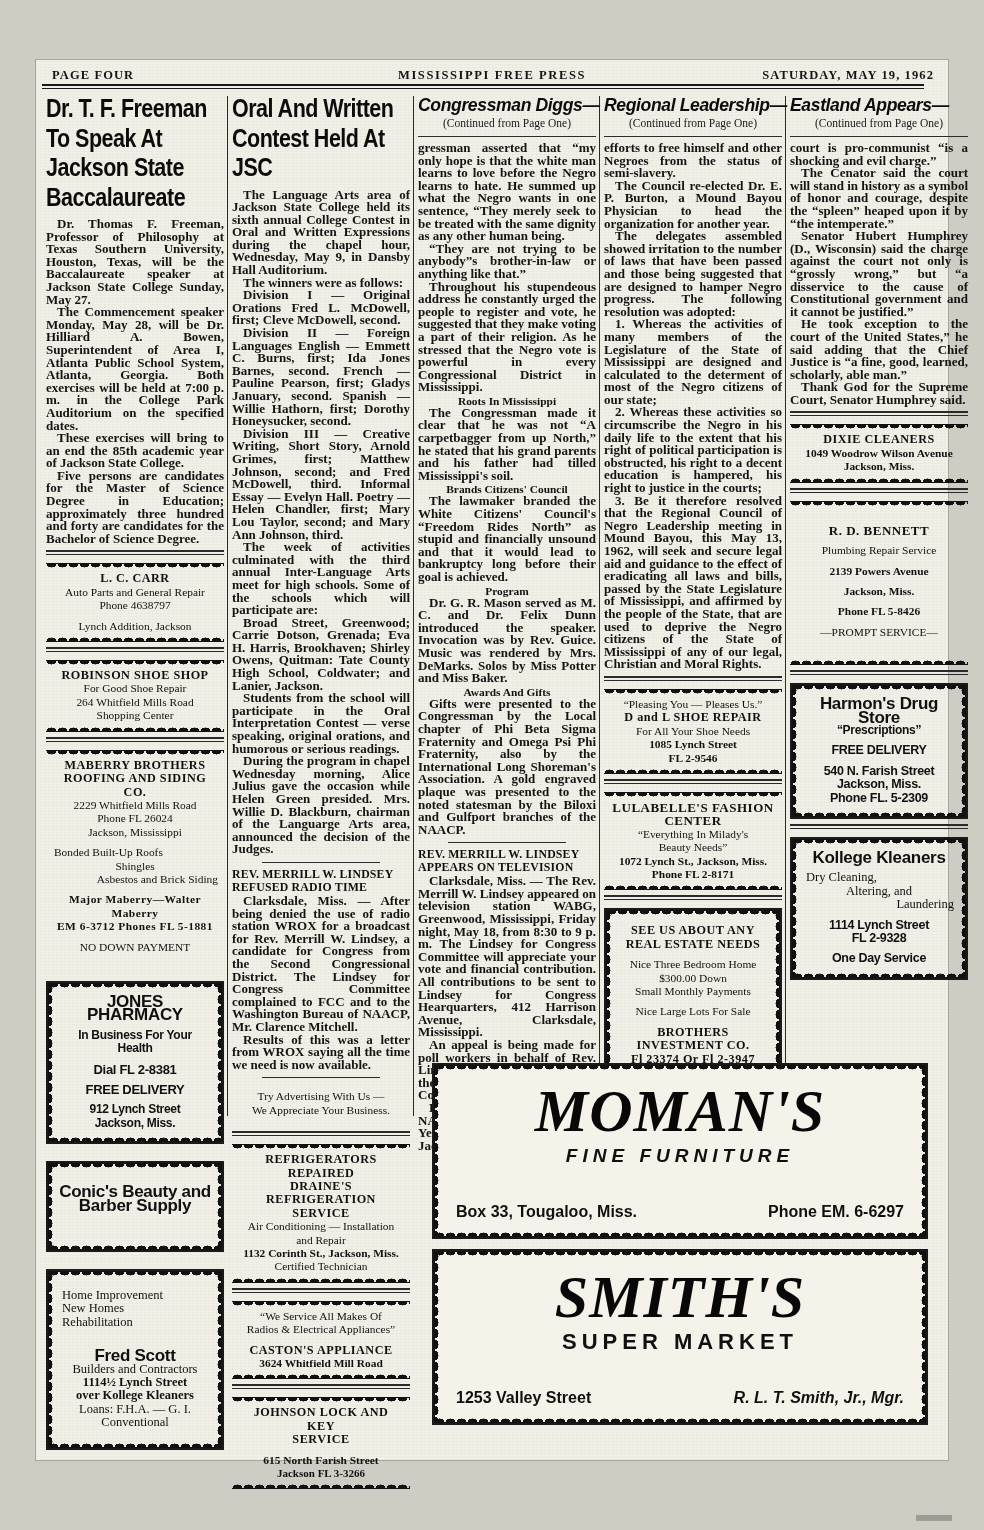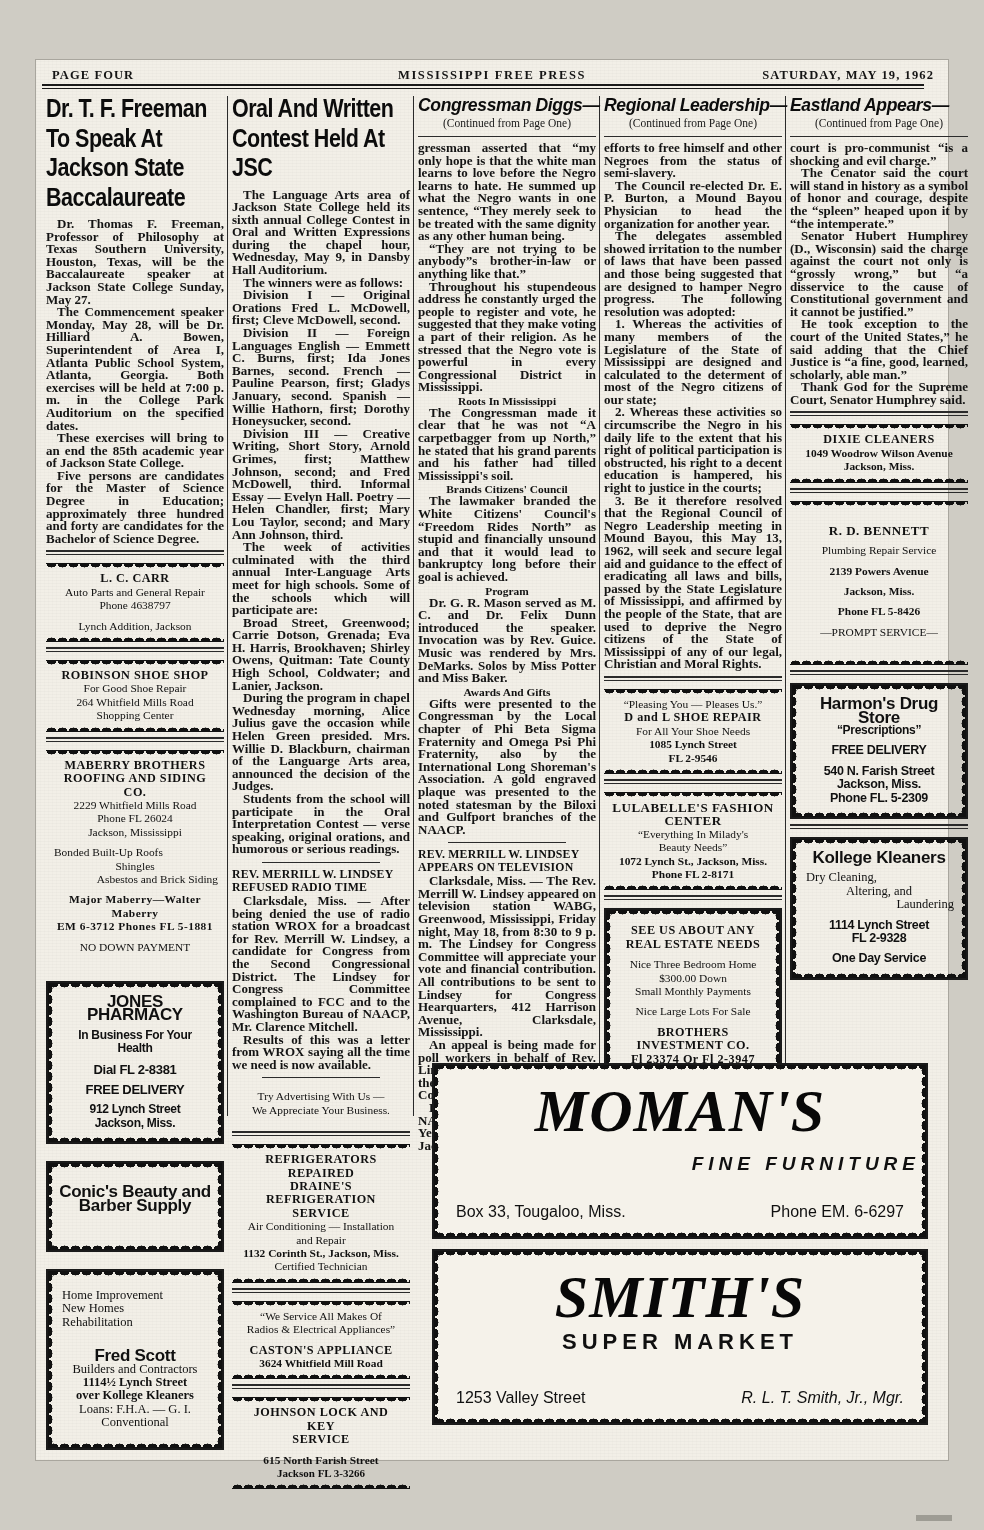--- a/index.html
+++ b/index.html
@@ -231,38 +231,38 @@
     letter-spacing: 1px;
     color: #080808;
     line-height: 1.0;
   }
   .bigad .sub {
     font-family: "Liberation Sans", sans-serif;
     font-style: italic;
     font-weight: 700;
     font-size: 19px;
     letter-spacing: 5px;
-    text-align: right;
+    text-align: center;
     color: #101010;
-    margin-top: 12px;
+    margin-top: 4px;
   }
   .bigad .sub2 {
     font-family: "Liberation Sans", sans-serif;
     font-weight: 700;
     font-size: 22px;
     letter-spacing: 5px;
     text-align: center;
     color: #101010;
     margin-top: 2px;
   }
   .bigad .foot {
     position: absolute; left: 22px; right: 22px; bottom: 16px;
     display: flex; justify-content: space-between;
     font-family: "Liberation Sans", sans-serif;
-    font-weight: 400;
+    font-weight: 700;
     font-size: 16px;
     color: #101010;
   }
   .bigad .foot .right.ital { font-style: italic; }
 
   .speck { position:absolute; background:#6e6b63; opacity:.5; }
 </style>
 </head>
 <body>
 
@@ -383,22 +383,22 @@
 
       <div class="col c2">
         <h1 class="hl">Oral And Written Contest Held At JSC</h1>
         <p class="body">The Language Arts area of Jackson State College held its sixth annual College Contest in Oral and Written Expressions during the chapel hour, Wednesday, May 9, in Dansby Hall Auditorium.</p>
         <p class="body">The winners were as follows:</p>
         <p class="body">Division I — Original Orations Fred L. McDowell, first; Cleve McDowell, second.</p>
         <p class="body">Division II — Foreign Languages English — Emmett C. Burns, first; Ida Jones Barnes, second. French — Pauline Pearson, first; Gladys January, second. Spanish — Willie Hathorn, first; Dorothy Honeysucker, second.</p>
         <p class="body">Division III — Creative Writing, Short Story, Arnold Grimes, first; Matthew Johnson, second; and Fred McDowell, third. Informal Essay — Evelyn Hall. Poetry — Helen Chandler, first; Mary Lou Taylor, second; and Mary Ann Johnson, third.</p>
         <p class="body">The week of activities culminated with the third annual Inter-Language Arts meet for high schools. Some of the schools which will participate are:</p>
         <p class="body">Broad Street, Greenwood; Carrie Dotson, Grenada; Eva H. Harris, Brookhaven; Shirley Owens, Quitman: Tate County High School, Coldwater; and Lanier, Jackson.</p>
+        <p class="body">Students from the school will participate in the Oral Interpretation Contest — verse speaking, original orations, and humorous or serious readings.</p>
         <p class="body">During the program in chapel Wednesday morning, Alice Julius gave the occasion while Helen Green presided. Mrs. Willie D. Blackburn, chairman of the Languarge Arts area, announced the decision of the Judges.</p>
-        <p class="body">Students from the school will participate in the Oral Interpretation Contest — verse speaking, original orations, and humorous or serious readings.</p>
 
         <div class="shortrule wide"></div>
         <div class="minihead">REV. MERRILL W. LINDSEY REFUSED RADIO TIME</div>
         <p class="body">Clarksdale, Miss. — After being denied the use of radio station WROX for a broadcast for Rev. Merrill W. Lindsey, a candidate for Congress from the Second Congressional District. The Lindsey for Congress Committee complained to FCC and to the Washington Bureau of NAACP, Mr. Clarence Mitchell.</p>
         <p class="body">Results of this was a letter from WROX saying all the time we need is now available.</p>
 
         <div class="shortrule wide"></div>
         <div class="ad" style="padding-top:4px">
           <div>Try Advertising With Us —</div>
           <div>We Appreciate Your Business.</div>

